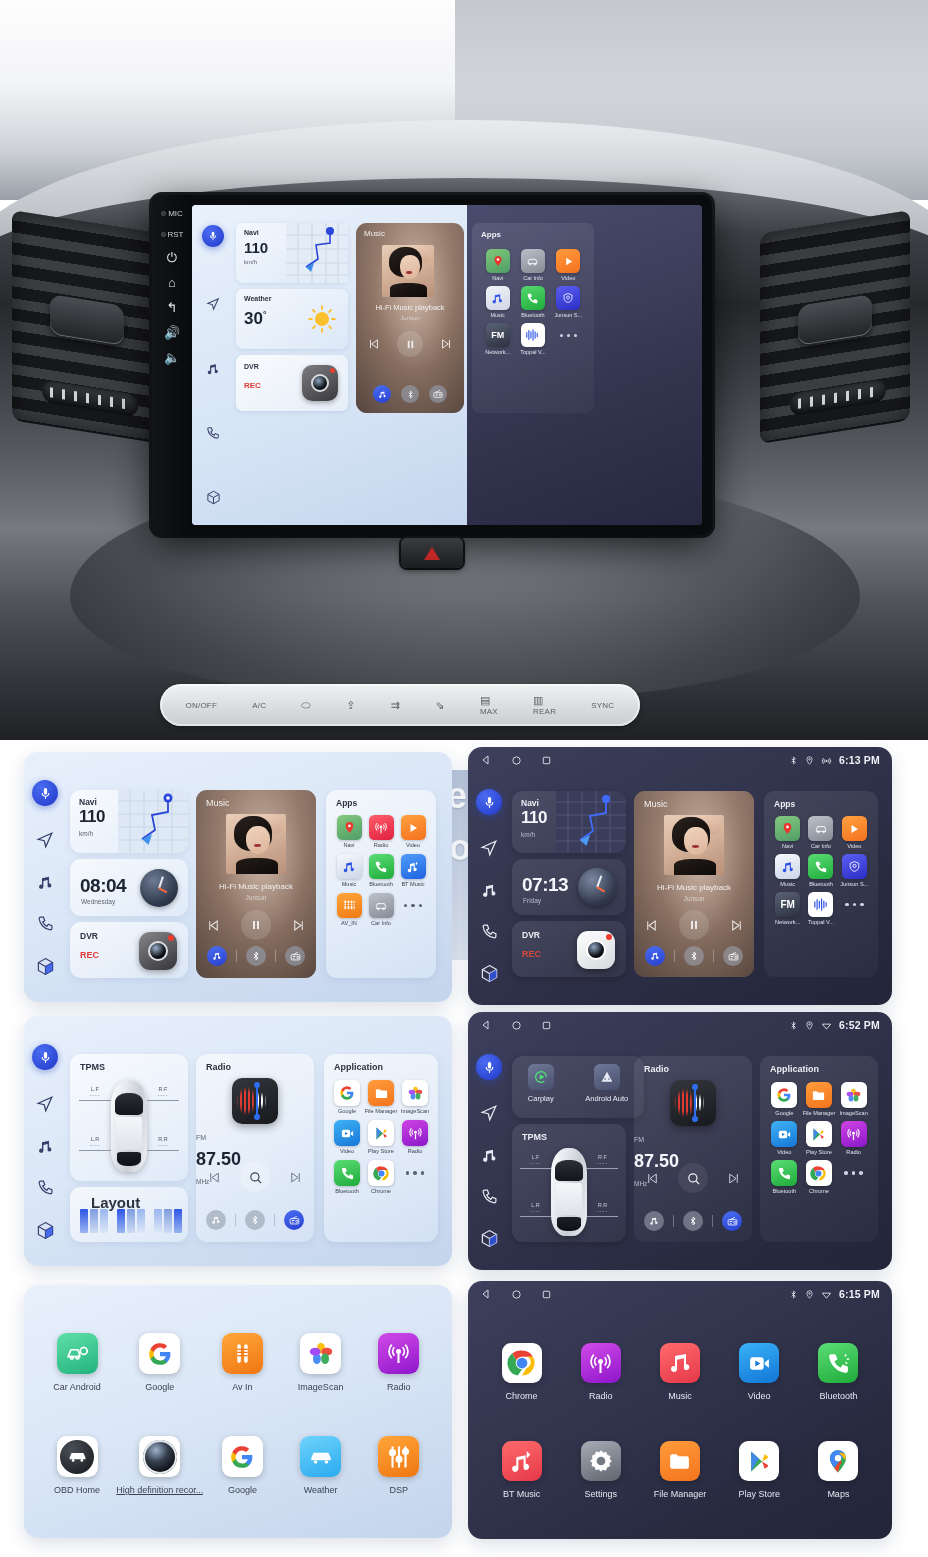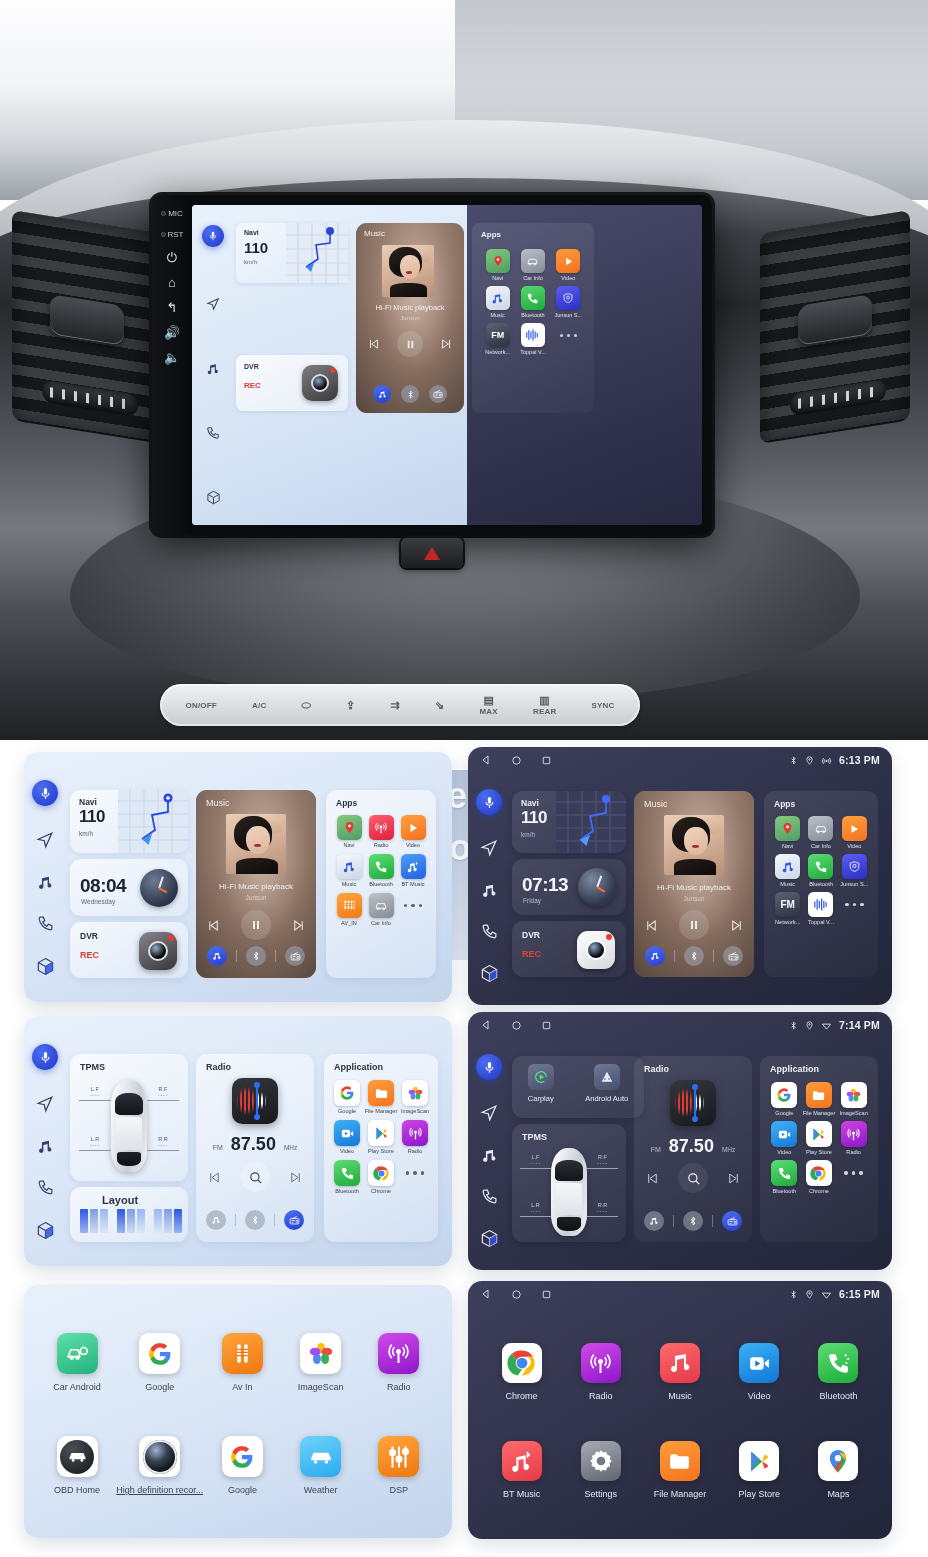--- a/index.html
+++ b/index.html
@@ -95,21 +95,21 @@
   }
   .hazard .tri{ width:0;height:0;border-left:8px solid transparent;border-right:8px solid transparent;border-bottom:13px solid #c12626; }
 
   .climate{
     position:absolute; left:160px; top:684px; width:480px; height:42px;
     background:linear-gradient(180deg,#f0f1f3,#c9ccd0);
     border-radius:21px;
     box-shadow:0 2px 5px rgba(0,0,0,.3), 0 0 0 2px rgba(255,255,255,.5) inset;
     display:flex; align-items:center; justify-content:space-around; padding:0 8px;
   }
-  .climate .cbtn{ font-size:8px; color:#5a5d62; letter-spacing:.2px; display:flex; flex-direction:column; align-items:center; gap:1px;font-weight:bold; }
+  .climate .cbtn{ font-size:8px; color:#5a5d62; letter-spacing:.2px; display:flex; flex-direction:column; gap:1px; }
   .climate .cbtn .cg{ font-size:11px; line-height:1; }
 
   
   .panels { position:absolute; left:0; top:742px; width:928px; height:815px; }
 
   .panel{
     position:absolute; border-radius:14px; overflow:hidden;
     box-shadow:0 6px 18px rgba(40,60,100,.16);
   }
   .p-light{ background:linear-gradient(160deg,#e8f0fb 0%,#dbe7f7 45%,#c3d4ec 100%); }
@@ -239,21 +239,21 @@
             mask-image:radial-gradient(ellipse 50% 50% at 50% 50%, #000 60%, transparent 100%);
   }
   .radioIcon .wave2{ position:absolute; left:56%; top:50%; transform:translateY(-50%); width:36%; height:40%;
     background:repeating-linear-gradient(90deg,#ffffff 0px,#ffffff 1.5px,transparent 1.5px,transparent 3.5px);
     -webkit-mask-image:radial-gradient(ellipse 50% 50% at 10% 50%, #000 40%, transparent 100%);
             mask-image:radial-gradient(ellipse 50% 50% at 10% 50%, #000 40%, transparent 100%);
   }
   .radioIcon .bar{ position:absolute; left:52%; top:8%; width:2px; height:84%; background:#2f6df0; }
   .radioIcon .knobdot{ position:absolute; left:calc(52% - 2px); width:6px; height:6px; border-radius:50%; background:#2f6df0; }
 
-  .freqRow{ display:flex; align-items:baseline; justify-content:center; gap:8px; }
+  .freqRow{ display:flex; align-items:baseline; justify-content:center; gap:8px;flex-direction:column; }
   .srchbtn{ border-radius:50%; background:rgba(255,255,255,.25); display:flex; align-items:center; justify-content:center; }
   .srchbtn.d{ background:rgba(255,255,255,.07); }
 
   
   .layoutThumb{ display:flex; gap:2px; }
   .layoutThumb i{ display:block; border-radius:1px; }
 
   
   .cpTile{ display:flex; flex-direction:column; align-items:center; }
   .cpIco{ border-radius:22%; display:flex; align-items:center; justify-content:center; }
@@ -339,20 +339,30 @@
           <g stroke="#cdd9e9" stroke-width="1.2">
             <path d="M0 12H62M0 26H62M0 40H62M0 52H62"></path>
                 <path d="M12 0V60M26 0V60M40 0V60M52 0V60"></path>
           </g>
           <path d="M44 8 L44 20 L30 22 L32 36 L20 44" stroke="#2a47d8" stroke-width="1.6" fill="none"></path>
           <circle cx="44" cy="8" r="4" fill="#2a47d8"></circle>
           <path d="M20 44 l8 -4 l-3 9z" fill="#3a8ae8"></path>
         </svg>
       </div>
 
+      <div style="position:absolute;left:44px;top:84px;width:112px;height:60px;border-radius:7px;background:linear-gradient(150deg,#f4f8fe,#dce8f7);box-shadow:0 1px 4px rgba(90,120,170,.18);">
+        <div style="position:absolute;left:8px;top:6px;font-size:7px;font-weight:700;color:#2c3442;">Weather</div>
+        <div style="position:absolute;left:8px;top:20px;font-size:17px;font-weight:700;color:#1c2533;">30<sup style="font-size:9px;">°</sup></div>
+        <svg style="position:absolute;right:12px;top:16px;" width="28" height="28" viewBox="0 0 24 24">
+          <circle cx="12" cy="12" r="6" fill="#fbc02d"></circle>
+          <g stroke="#fbc02d" stroke-width="1.6" stroke-linecap="round">
+            <path d="M12 1v2.4M12 20.6V23M1 12h2.4M20.6 12H23M4.2 4.2l1.7 1.7M18.1 18.1l1.7 1.7M19.8 4.2l-1.7 1.7M5.9 18.1l-1.7 1.7"></path>
+          </g>
+        </svg>
+      </div>
 
       <div style="position:absolute;left:44px;top:150px;width:112px;height:56px;border-radius:7px;background:linear-gradient(150deg,#f9fbfe,#e6eef8);box-shadow:0 1px 4px rgba(90,120,170,.18);">
         <div style="position:absolute;left:8px;top:8px;font-size:7px;font-weight:700;color:#2c3442;">DVR</div>
         <div style="position:absolute;left:8px;top:26px;font-size:8px;font-weight:700;color:#e03a33;">REC</div>
         <div style="position:absolute;right:10px;top:10px;width:36px;height:36px;border-radius:10px;background:linear-gradient(150deg,#7d7d7f,#3a3a3c);box-shadow:0 2px 5px rgba(0,0,0,.3);">
           <div style="position:absolute;left:9px;top:9px;width:18px;height:18px;border-radius:50%;background:radial-gradient(circle at 38% 34%,#8fa4bd,#0d1117 62%);border:2px solid #d8dade;"></div>
           <div style="position:absolute;right:3px;top:3px;width:5px;height:5px;border-radius:50%;background:#e8402f;"></div>
         </div>
       </div>
 
@@ -1019,21 +1029,21 @@
       <div class="tpms-line" style="background:#8b96a6;margin-top:2px;"></div>
     </div>
     <div style="position:absolute;right:9px;top:82px;width:32px;">
       <div class="tpms-lbl" style="color:#4f5967;">R.R</div>
       <div class="tpms-val" style="color:#68727f;">----</div>
       <div class="tpms-line" style="background:#8b96a6;margin-top:2px;"></div>
     </div>
   </div>
 
   <div class="card card-l" style="left:46px;top:171px;width:118px;height:55px;">
-    <div class="ctitle ctitle-l" style="position:absolute;left:20px;top:7px;font-size:11px;padding-left:12px;">Layout</div>
+    <div class="ctitle ctitle-l" style="position:absolute;left:9px;top:7px;font-size:15px;padding-left:12px;">Layout</div>
     <div style="position:absolute;left:10px;top:22px;display:flex;gap:9px;">
       <div class="layoutThumb">
         <i style="width:8px;height:24px;background:linear-gradient(180deg,#2f55e6,#9ab6ef);"></i>
         <i style="width:8px;height:24px;background:linear-gradient(180deg,#7d9be0,#cfddf4);"></i>
         <i style="width:8px;height:24px;background:linear-gradient(180deg,#9ab6ef,#dde8f8);"></i>
       </div>
       <div class="layoutThumb">
         <i style="width:8px;height:24px;background:linear-gradient(180deg,#2f55e6,#9ab6ef);"></i>
         <i style="width:8px;height:24px;background:linear-gradient(180deg,#7d9be0,#cfddf4);"></i>
         <i style="width:8px;height:24px;background:linear-gradient(180deg,#9ab6ef,#dde8f8);"></i>
@@ -1214,21 +1224,21 @@
       <svg width="9" height="11" viewBox="0 0 24 24" fill="none" stroke="#eef0f5" stroke-width="2">
               <path d="M7 7l10 10-5 4V3l5 4L7 17"></path>
             </svg>
       <svg width="9" height="11" viewBox="0 0 24 24" fill="none" stroke="#eef0f5" stroke-width="2">
               <path d="M12 2a7 7 0 00-7 7c0 5 7 13 7 13s7-8 7-13a7 7 0 00-7-7z"></path>
               <circle cx="12" cy="9" r="2"></circle>
             </svg>
       <svg width="11" height="11" viewBox="0 0 24 24" fill="none" stroke="#eef0f5" stroke-width="1.8">
               <path d="M3 9l9 11 9-11z"></path>
             </svg>
-      <span class="sb-time">7:14 PM</span>
+      <span class="sb-time">6:52 PM</span>
     </div>
   </div>
 
   <div class="rail" style="top:26px;height:232px;">
     <div class="rail-inner" style="height:232px;padding:16px 0 22px;">
       <div class="mic-btn">
         <svg width="13" height="13" viewBox="0 0 24 24" fill="#fff">
                 <rect x="9" y="2" width="6" height="12" rx="3"></rect>
                 <path d="M5 11a7 7 0 0014 0h-2a5 5 0 01-10 0z"></path>
                 <rect x="11" y="18" width="2" height="4"></rect>

